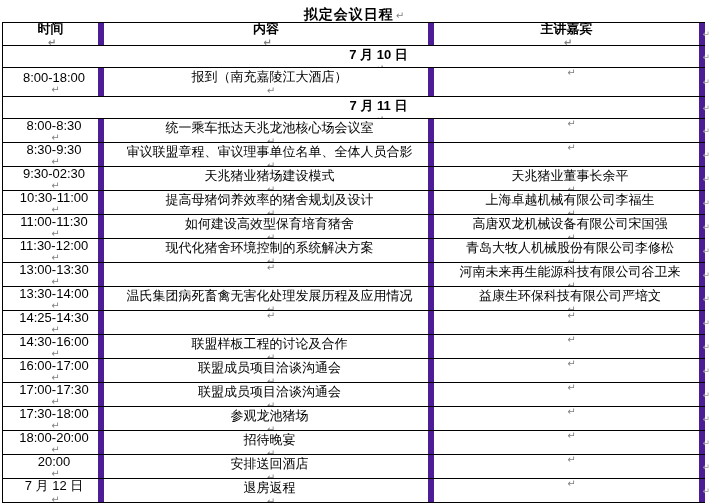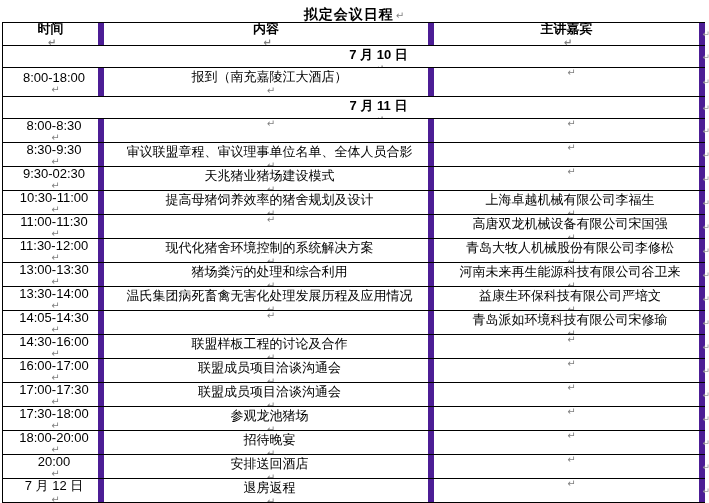--- a/index.html
+++ b/index.html
@@ -106,20 +106,21 @@
           <span class="pmark">↵</span>
         </div>
         <span class="row-end">↵</span>
       </div>
       <div class="row session-row">
         <div class="cell c-time">
           <span>8:00-8:30</span>
           <span class="pmark">↵</span>
         </div>
         <div class="cell c-content">
+          <span>统一乘车抵达天兆龙池核心场会议室</span>
           <span class="pmark">↵</span>
         </div>
         <div class="cell c-speaker">
           <span></span>
           <span class="pmark">↵</span>
         </div>
         <span class="row-end">↵</span>
       </div>
       <div class="row session-row">
         <div class="cell c-time">
@@ -139,20 +140,21 @@
       <div class="row session-row">
         <div class="cell c-time">
           <span>9:30-02:30</span>
           <span class="pmark">↵</span>
         </div>
         <div class="cell c-content">
           <span>天兆猪业猪场建设模式</span>
           <span class="pmark">↵</span>
         </div>
         <div class="cell c-speaker">
+          <span>天兆猪业董事长余平</span>
           <span class="pmark">↵</span>
         </div>
         <span class="row-end">↵</span>
       </div>
       <div class="row session-row">
         <div class="cell c-time">
           <span>10:30-11:00</span>
           <span class="pmark">↵</span>
         </div>
         <div class="cell c-content">
@@ -164,20 +166,21 @@
           <span class="pmark">↵</span>
         </div>
         <span class="row-end">↵</span>
       </div>
       <div class="row session-row">
         <div class="cell c-time">
           <span>11:00-11:30</span>
           <span class="pmark">↵</span>
         </div>
         <div class="cell c-content">
+          <span>如何建设高效型保育培育猪舍</span>
           <span class="pmark">↵</span>
         </div>
         <div class="cell c-speaker">
           <span>高唐双龙机械设备有限公司宋国强</span>
           <span class="pmark">↵</span>
         </div>
         <span class="row-end">↵</span>
       </div>
       <div class="row session-row">
         <div class="cell c-time">
@@ -193,21 +196,20 @@
           <span class="pmark">↵</span>
         </div>
         <span class="row-end">↵</span>
       </div>
       <div class="row session-row">
         <div class="cell c-time">
           <span>13:00-13:30</span>
           <span class="pmark">↵</span>
         </div>
         <div class="cell c-content">
-          <span>猪场粪污的处理和综合利用</span>
           <span class="pmark">↵</span>
         </div>
         <div class="cell c-speaker">
           <span>河南未来再生能源科技有限公司谷卫来</span>
           <span class="pmark">↵</span>
         </div>
         <span class="row-end">↵</span>
       </div>
       <div class="row session-row">
         <div class="cell c-time">
@@ -219,28 +221,27 @@
           <span class="pmark">↵</span>
         </div>
         <div class="cell c-speaker">
           <span>益康生环保科技有限公司严培文</span>
           <span class="pmark">↵</span>
         </div>
         <span class="row-end">↵</span>
       </div>
       <div class="row session-row">
         <div class="cell c-time">
-          <span>14:05-14:30</span>
-          <span class="pmark">↵</span>
-        </div>
-        <div class="cell c-content">
-          <span class="pmark">↵</span>
-        </div>
-        <div class="cell c-speaker">
-          <span>青岛派如环境科技有限公司宋修瑜</span>
+          <span>14:25-14:30</span>
+          <span class="pmark">↵</span>
+        </div>
+        <div class="cell c-content">
+          <span class="pmark">↵</span>
+        </div>
+        <div class="cell c-speaker">
           <span class="pmark">↵</span>
         </div>
         <span class="row-end">↵</span>
       </div>
       <div class="row session-row">
         <div class="cell c-time">
           <span>14:30-16:00</span>
           <span class="pmark">↵</span>
         </div>
         <div class="cell c-content">

